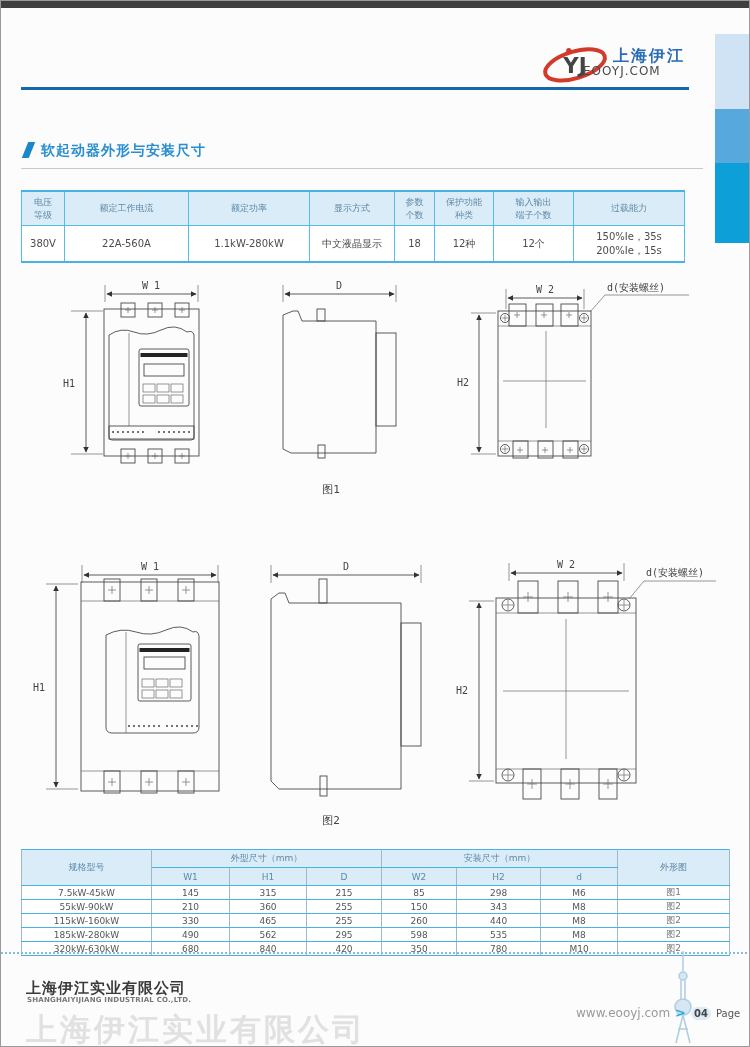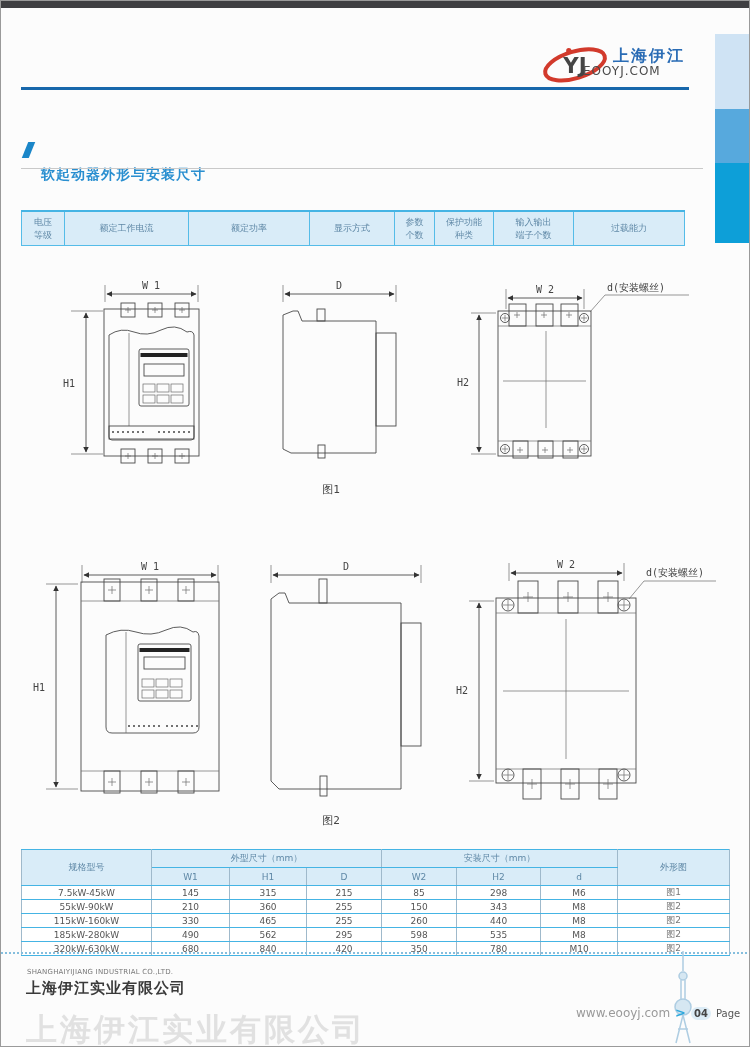--- a/index.html
+++ b/index.html
@@ -9,47 +9,47 @@
   
   #topbar{left:0;top:0;width:100%;height:7px;background:#3f3f42;}
   #page-title{left:30px;top:50px;font-size:22px;font-weight:bold;color:#3a3a3a;letter-spacing:2px;}
   #header-rule{left:20px;top:86px;width:668px;height:3px;background:#1767ab;}
   #logo-cn{left:612px;top:45px;font-size:16px;font-weight:bold;color:#2a6cb5;letter-spacing:2px;}
   #logo-site{left:582px;top:63px;font-size:12px;font-weight:normal;color:#4a4a4a;letter-spacing:1px;}
   
   .band{left:714px;width:36px;}
   
   #section-slash{left:24px;top:141px;width:7px;height:16px;background:#1b86c8;transform:skewX(-22deg);}
-  #section-title{left:40px;top:141px;font-size:14px;font-weight:bold;color:#2a8fd0;letter-spacing:1px;margin-top:24px;}
+  #section-title{left:40px;top:141px;font-size:14px;font-weight:bold;color:#2a8fd0;letter-spacing:1px;}
   #section-rule{left:20px;top:167px;width:682px;height:1px;background:#c9c9c9;}
   
   table{border-collapse:collapse;table-layout:fixed;}
   .prelines{white-space:pre-line;}
-  #spec-table{left:20px;top:189px;width:663px;font-size:9px;margin-top:20px;}
+  #spec-table{left:20px;top:189px;width:663px;font-size:9px;}
   #spec-table th,#spec-table td{border:1px solid #55bce8;text-align:center;vertical-align:middle;padding:0;}
   #spec-table tr.h th{height:33px;background:#d9ecf8;color:#5f88a6;font-weight:normal;
        border-top:2px solid #45b4e4;}
   #spec-table tr.v td{height:35px;background:#fff;color:#4c4c4c;font-size:10px;
        border-bottom:2px solid #45b4e4;}
   #dim-table{left:20px;top:848px;width:708px;font-size:9px;}
   #dim-table th,#dim-table td{border-left:1px solid #9fb9cb;border-right:1px solid #9fb9cb;
        border-top:1.5px solid #45b4e4;border-bottom:1.5px solid #45b4e4;
        text-align:center;vertical-align:middle;padding:0;}
   #dim-table th{background:#d9ecf8;color:#5f88a6;font-weight:normal;height:17px;}
   #dim-table td{height:13px;background:#fff;color:#555;}
   #dim-table td.figref{color:#777;}
   
   svg text{font-family:"DejaVu Sans Mono",monospace;fill:#444;}
   .drawline{stroke:#4a4a4a;stroke-width:0.9;fill:none;}
   .thin{stroke:#6a6a6a;stroke-width:0.7;fill:none;}
   .dim{stroke:#333;stroke-width:0.8;fill:none;}
   
   #footer-dots{left:0;top:951px;width:750px;border-top:2px dotted #85bedd;}
   #footer-company{left:25px;top:978px;font-size:15px;font-weight:bold;color:#3a3a3a;letter-spacing:1px;}
-  #footer-company-en{left:26px;top:967px;font-size:7px;color:#777;letter-spacing:0.2px;}
+  #footer-company-en{left:26px;top:995px;font-size:7px;color:#777;letter-spacing:0.2px;font-weight:bold;}
   #footer-watermark{left:25px;top:1008px;font-size:31px;color:#e1e1e1;letter-spacing:3px;font-weight:bold;}
   #footer-right{left:575px;top:1005px;display:flex;align-items:center;gap:5px;}
   #footer-site{font-size:12px;color:#9a9a9a;}
   #footer-arrow{font-size:13px;font-weight:bold;color:#2fa8dc;line-height:10px;}
   #footer-pagenum{font-size:10px;font-weight:bold;color:#444;background:#dcecf6;border-radius:8px;padding:1px 3px;}
   #footer-pagelabel{font-size:10px;color:#555;}
 </style>
 </head>
 <body>
 
@@ -92,20 +92,31 @@
       <th class="prelines">额定工作电流</th>
       <th class="prelines">额定功率</th>
       <th class="prelines">显示方式</th>
       <th class="prelines">参数
 个数</th>
       <th class="prelines">保护功能
 种类</th>
       <th class="prelines">输入输出
 端子个数</th>
       <th class="prelines">过载能力</th>
+    </tr>
+    <tr class="v">
+      <td>380V</td>
+      <td>22A-560A</td>
+      <td>1.1kW-280kW</td>
+      <td>中文液晶显示</td>
+      <td>18</td>
+      <td>12种</td>
+      <td>12个</td>
+      <td class="prelines">150%Ie，35s
+200%Ie，15s</td>
     </tr>
   </tbody>
     </table>
 
   <svg class="abs" style="left:20px;top:268px;" width="700" height="235" viewBox="0 0 700 235">
     <defs>
       <marker id="ah1" viewBox="0 0 10 10" refX="9" refY="5" markerWidth="7" markerHeight="7" orient="auto-start-reverse">
         <path d="M0,0 L10,5 L0,10 z" fill="#333"></path>
       </marker>
     </defs>

